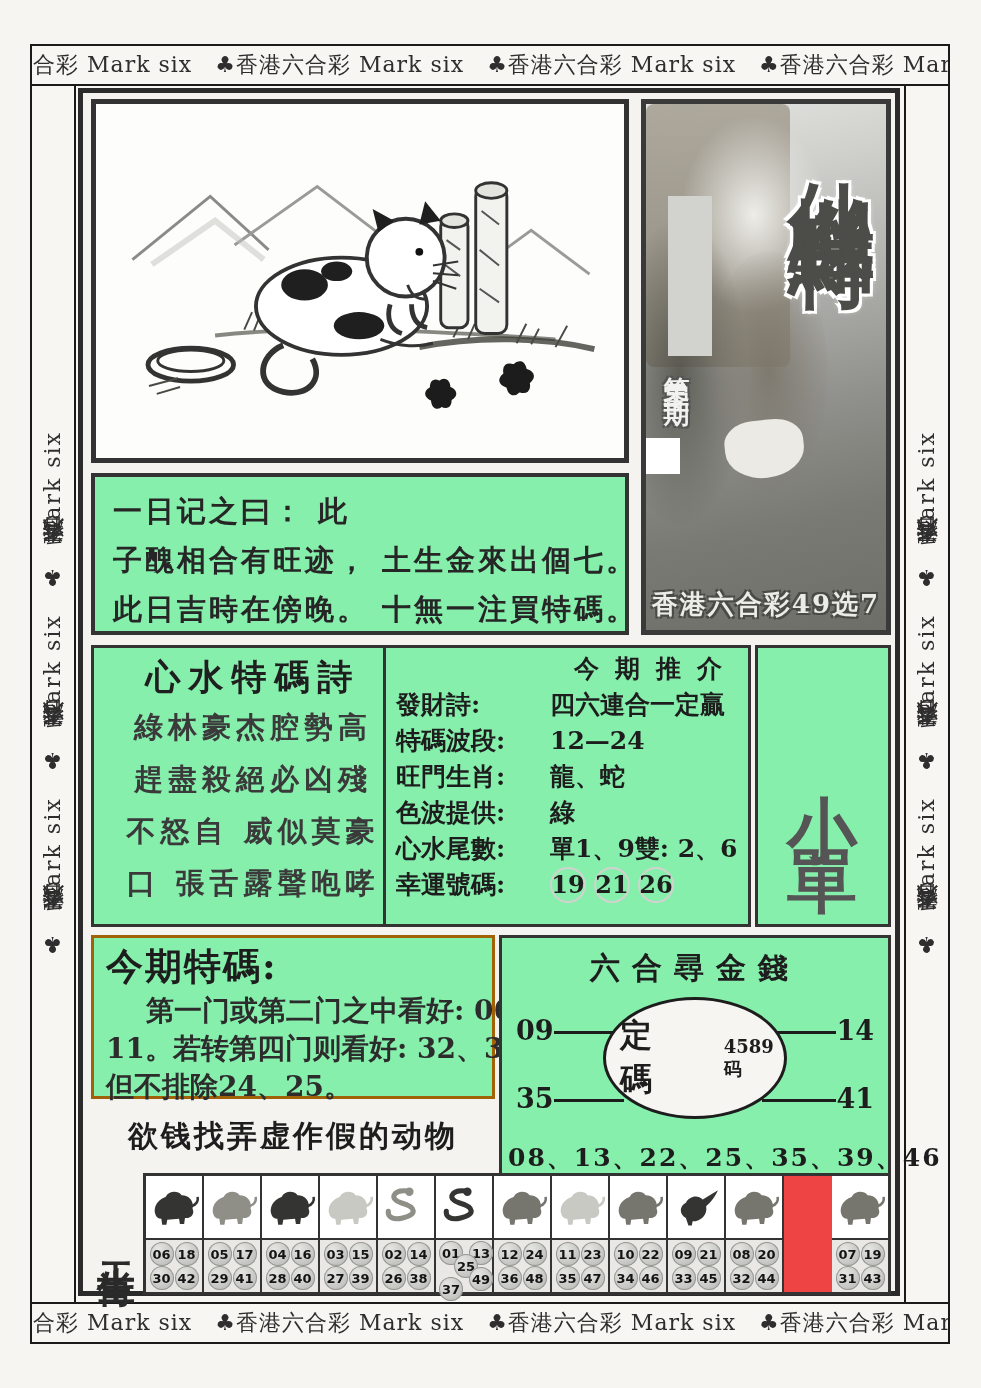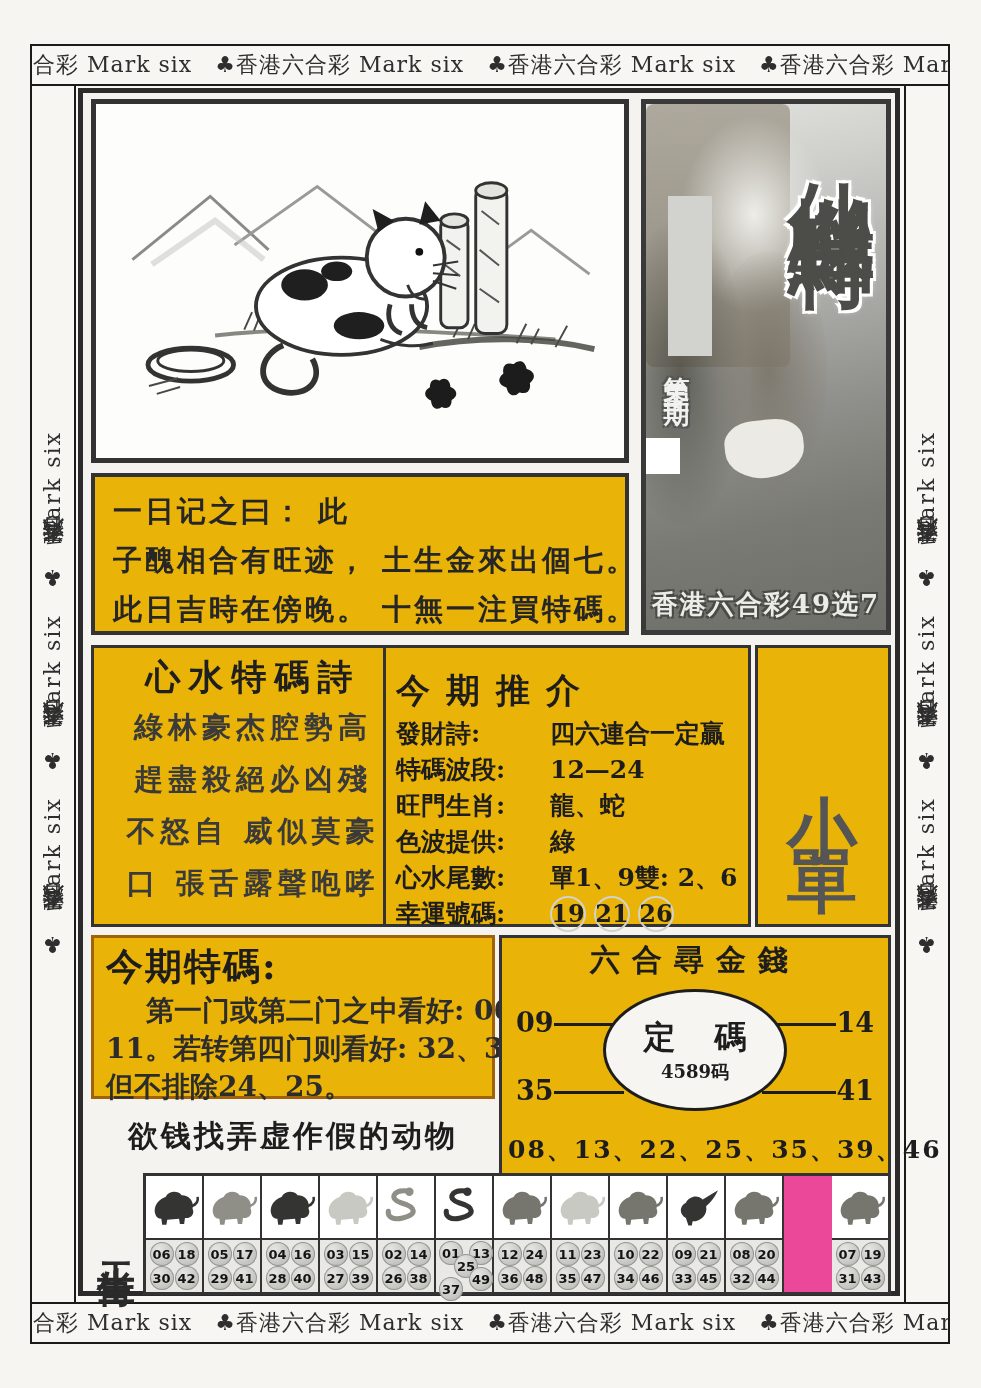--- a/index.html
+++ b/index.html
@@ -21,21 +21,21 @@
   .strip-top    { left:0; right:0; top:0; height:40px; border-bottom:2px solid #1a1a1a; }
   .strip-bottom { left:0; right:0; bottom:0; height:40px; border-top:2px solid #1a1a1a; }
   .strip-left   { left:0; top:40px; bottom:40px; width:44px; border-right:2px solid #1a1a1a; }
   .strip-right  { right:0; top:40px; bottom:40px; width:44px; border-left:2px solid #1a1a1a; }
   .v-text { writing-mode:vertical-rl; transform:rotate(180deg); letter-spacing:2px; }
   
   .content {
     position:absolute; left:78px; top:88px; width:822px; height:1208px;
     border:5px solid #2b2b2b; background:#f4f3f0;
   }
-  .box { position:absolute; background:#eab308; }
+  .box { position:absolute; background:#86efac; }
   
   .picture-box { left:8px; top:6px; width:538px; height:364px; border:5px solid #333; background:#fdfdfb; }
   .picture-box svg { width:100%; height:100%; }
   
   .photo-box { left:558px; top:6px; width:250px; height:536px; border:5px solid #3a3a3a; overflow:hidden;
     background:linear-gradient(168deg,#e3e3e1 0%,#cfcfcb 16%,#aeaeaa 38%,#90908c 58%,#7a7a74 78%,#6e6e68 100%); }
   .photo-blob { position:absolute; border-radius:50%; }
   .blob-hair { left:14%; top:2%; width:62%; height:38%; background:radial-gradient(ellipse at center,rgba(242,242,238,.95),rgba(200,200,195,0) 70%); }
   .blob-foliage { left:-14%; top:22%; width:56%; height:58%; background:radial-gradient(ellipse at center,rgba(72,72,64,.75),rgba(72,72,64,0) 72%); }
   .blob-body { left:26%; top:28%; width:50%; height:46%; background:radial-gradient(ellipse at center,rgba(122,116,104,.85),rgba(122,116,104,0) 74%); }
@@ -63,60 +63,60 @@
   }
   
   .diary-box { left:8px; top:380px; width:538px; height:162px; border:4px solid #333; padding:10px 18px; }
   .diary-line { font-size:29px; font-weight:bold; line-height:49px; letter-spacing:3px; color:#262626; white-space:nowrap; }
   
   .poem-box { left:8px; top:552px; width:324px; height:282px; border:3px solid #333; padding:6px 4px; text-align:center; }
   .poem-title { font-size:35px; font-weight:bold; letter-spacing:8px; color:#1f1f1f; }
   .poem-line { font-size:29px; font-weight:bold; letter-spacing:5px; line-height:52px; color:#3a3a3a; white-space:nowrap; }
   
   .recommend-box { left:300px; top:552px; width:368px; height:282px; border:3px solid #333; padding:4px 10px; }
-  .rec-title { text-align:left; font-size:34px; font-weight:bold; letter-spacing:16px; margin-bottom:2px;margin-top:16px; }
+  .rec-title { text-align:right; font-size:25px; font-weight:bold; letter-spacing:16px; margin-bottom:2px; }
   .rec-row { display:flex; align-items:center; font-size:25px; font-weight:bold; line-height:36px; white-space:nowrap; }
   .rec-label { min-width:148px; }
   .rec-value { margin-left:6px; }
   .lucky-wrap { display:flex; align-items:center; gap:8px; margin-left:6px; }
   .lucky-num { display:inline-flex; width:36px; height:36px; border:2px solid #d2d2cf; border-radius:50%;
     align-items:center; justify-content:center; font-size:24px; font-weight:bold; }
   
   .small-box { left:672px; top:552px; width:136px; height:282px; border:3px solid #333;
     display:flex; align-items:center; justify-content:center; }
   .small-text { writing-mode:vertical-rl; font-size:70px; font-weight:bold; color:#555; letter-spacing:56px; line-height:1; padding-top:18px; }
   
   .special-box { left:8px; top:842px; width:404px; height:164px; border:3px solid #a16207; padding:4px 12px; }
   .special-title { font-size:37px; font-weight:bold; letter-spacing:2px; }
   .special-line { font-size:28px; font-weight:bold; line-height:38px; white-space:nowrap; color:#2c2c2c; }
   .special-line.indent { padding-left:40px; }
   .special-footer { text-align:center; font-size:30px; font-weight:bold; margin-top:10px; letter-spacing:3px; }
   
-  .money-box { left:416px; top:842px; width:392px; height:284px; border:3px solid #333; padding:2px 6px; }
+  .money-box { left:416px; top:842px; width:392px; height:284px; border:3px solid #333; padding:10px 6px; }
   .money-title { text-align:center; font-size:30px; font-weight:bold; letter-spacing:12px; }
   .money-diagram { position:relative; height:148px; }
   .money-ellipse { position:absolute; left:50%; top:8px; transform:translateX(-50%);
     width:184px; height:122px; border:3px solid #1d1d1d; border-radius:50%;
-    display:flex; flex-direction:column; align-items:center; justify-content:center; background:#f6f5f2; z-index:2; }
+    display:flex; flex-direction:row; align-items:center; justify-content:center; background:#f6f5f2; z-index:2; }
   .ellipse-l1 { font-size:32px; font-weight:bold; letter-spacing:14px; padding-left:14px; }
   .ellipse-l2 { font-size:18px; font-weight:bold; }
   .money-line { position:absolute; height:3px; background:#1d1d1d; z-index:1; }
   .line-tl { left:46px; top:42px; width:76px; }
   .line-tr { right:46px; top:42px; width:80px; }
   .line-bl { left:46px; top:110px; width:70px; }
   .line-br { right:46px; top:110px; width:74px; }
   .money-corner { position:absolute; font-size:27px; font-weight:bold; z-index:2; }
   .c-tl { left:8px; top:26px; } .c-tr { right:8px; top:26px; }
   .c-bl { left:8px; top:94px; } .c-br { right:8px; top:94px; }
   .money-footer { text-align:center; font-size:25px; font-weight:bold; letter-spacing:2px; margin-top:4px; white-space:nowrap; }
   
   .zodiac-label { position:absolute; left:14px; top:1086px; width:44px; height:116px;
     writing-mode:vertical-rl; font-size:38px; font-weight:bold; letter-spacing:2px; color:#2a2a2a; text-align:center; }
   .zodiac-table { position:absolute; left:60px; top:1080px; width:748px; height:122px;
-    border:3px solid #333; display:flex; background:#ec4899; }
+    border:3px solid #333; display:flex; background:#ef4444; }
   .zcell { flex:1; display:flex; flex-direction:column; border-right:2px solid #333; min-width:0; }
   .zcell:last-child { border-right:none;padding-left:48px; }
   .zimg { height:64px; background:#fff; border-bottom:2px solid #333; display:flex; align-items:center; justify-content:center; overflow:hidden; }
   .zimg svg { width:54px; height:46px; }
   .znums { flex:1; background:#e9e8e5; display:grid; grid-template-columns:1fr 1fr; place-items:center; padding:2px 3px; }
   .znums-snake { flex:1; background:#e9e8e5; position:relative; }
   .badge { display:inline-flex; width:24px; height:24px; border-radius:50%;
     background:radial-gradient(circle at 35% 30%, #e6e6e3, #b3b3b0);
     box-shadow:inset 0 0 0 1px #969693;
     align-items:center; justify-content:center;

